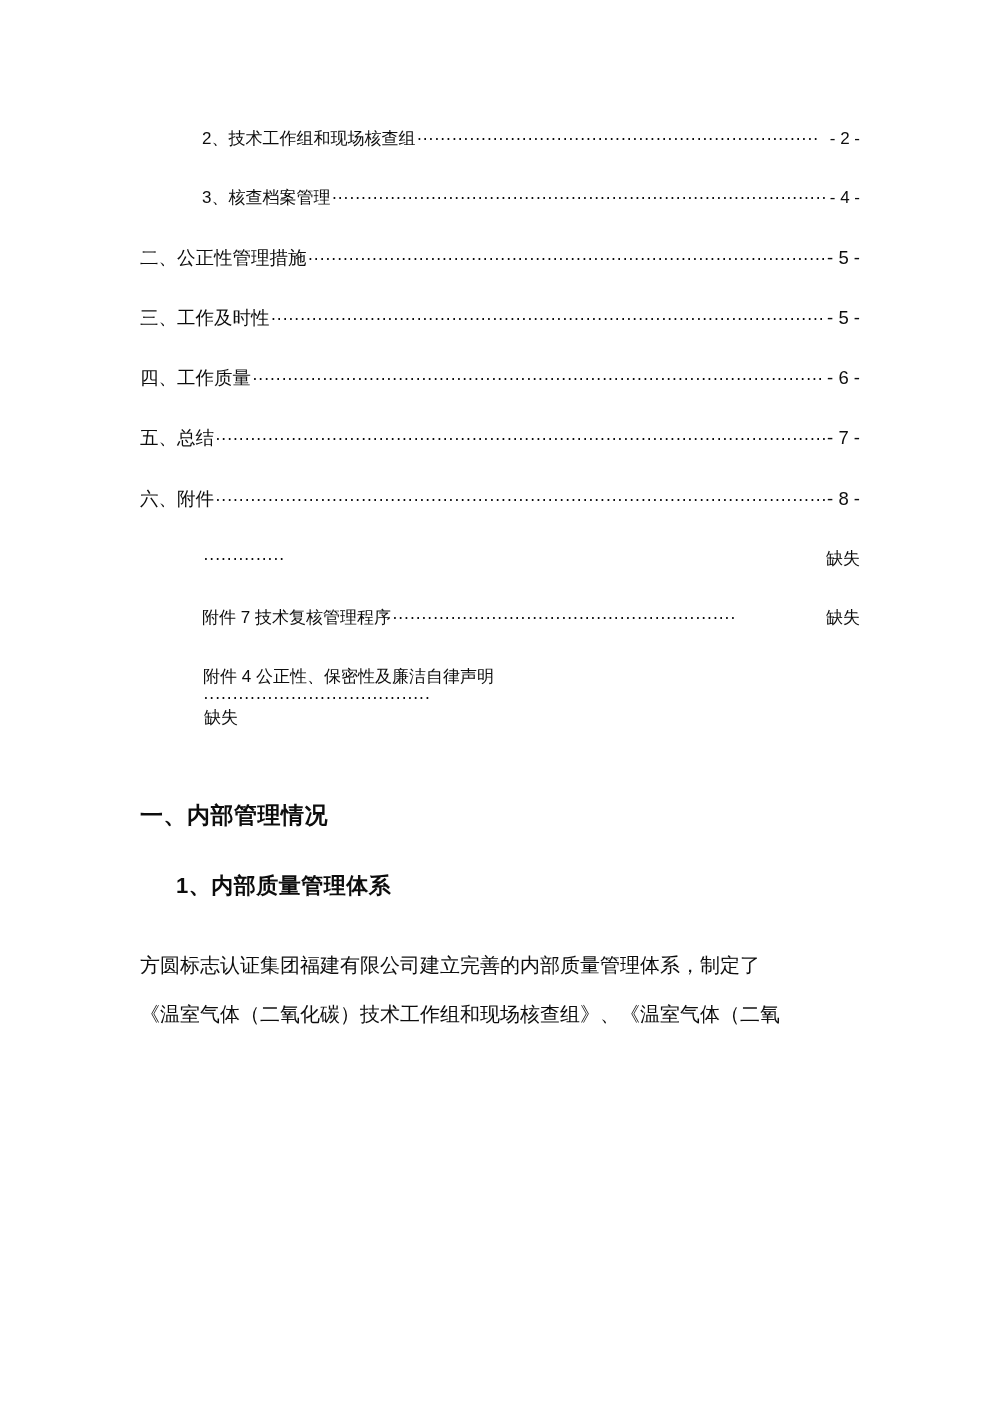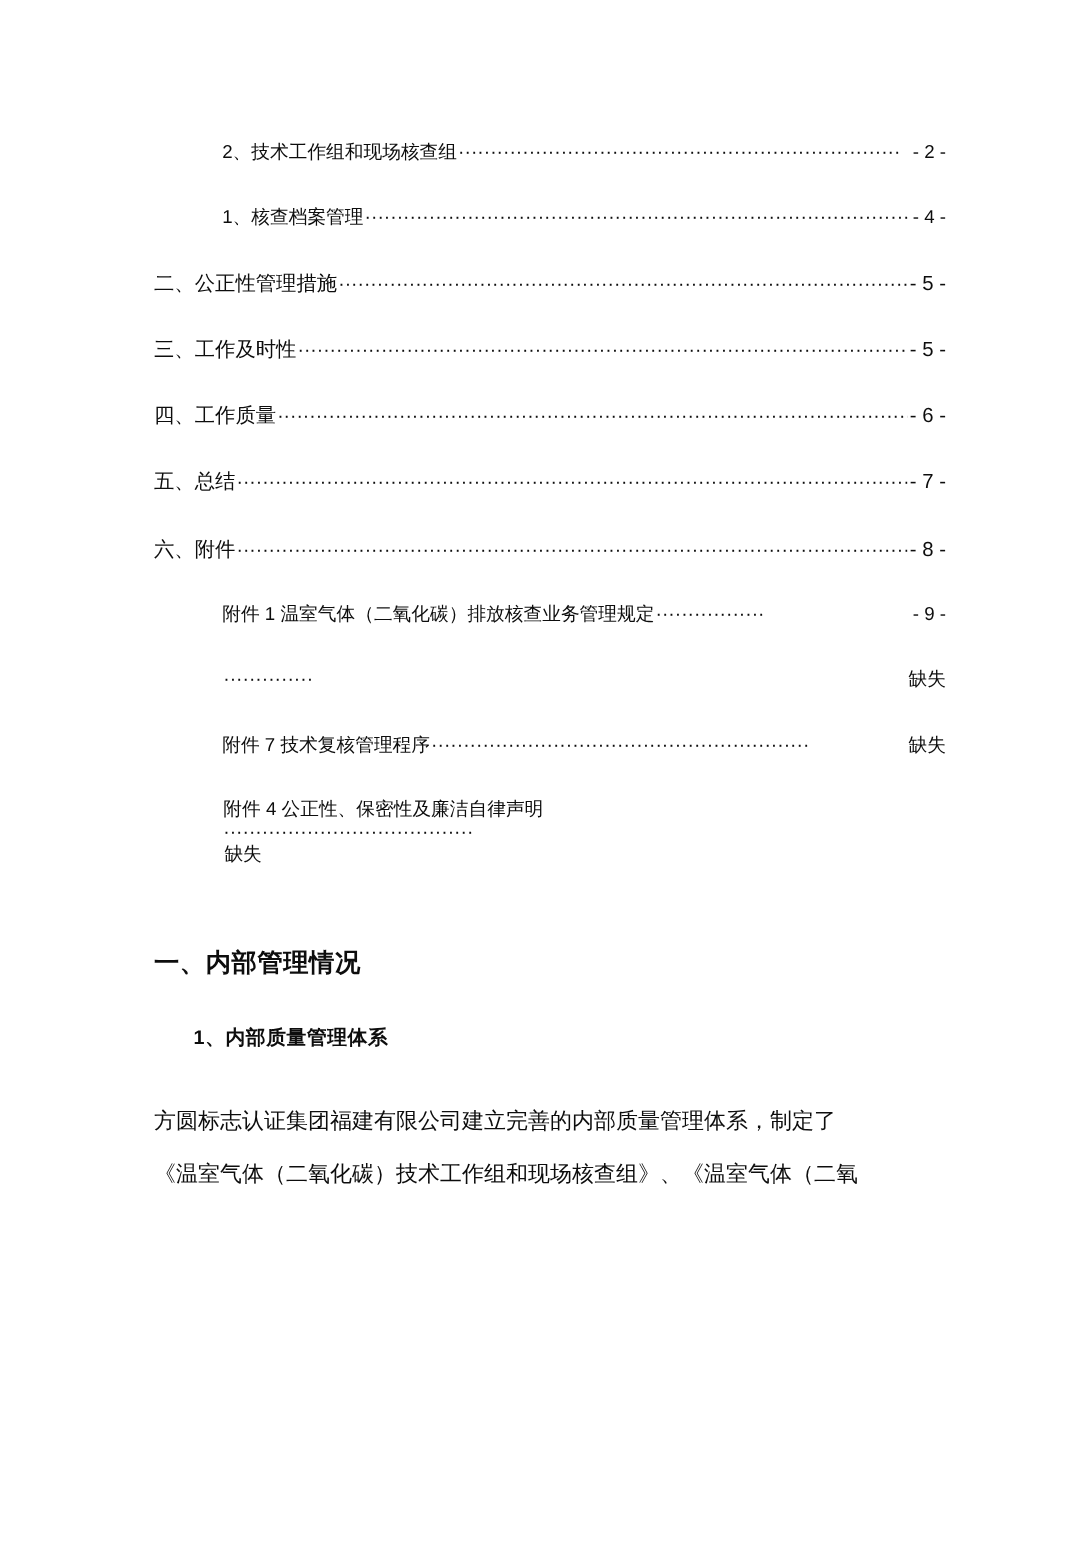--- a/index.html
+++ b/index.html
@@ -74,21 +74,21 @@
     flex-direction: column;
   }
   .body-heading {
     font-size: 23px;
     font-weight: bold;
     color: #0d0d0d;
     margin-bottom: 40px;
     letter-spacing: 0.5px;
   }
   .body-sub {
-    font-size: 18px;
+    font-size: 22px;
     font-weight: bold;
     color: #0d0d0d;
     margin-left: 36px;
     margin-bottom: 40px;
     letter-spacing: 0.5px;
   }
   .body-par {
     font-size: 20px;
     color: #0d0d0d;
     line-height: 2.45;
@@ -102,21 +102,21 @@
 <div class="page">
   <div class="content">
 
     <div class="toc-line lvl-2">
       <span class="label">2、技术工作组和现场核查组</span>
       <span class="leader">·····································································</span>
       <span class="pageno">- 2 -</span>
     </div>
 
     <div class="toc-line lvl-2">
-      <span class="label">1、核查档案管理</span>
+      <span class="label">3、核查档案管理</span>
       <span class="leader">·····························································································</span>
       <span class="pageno">- 4 -</span>
     </div>
 
     <div class="toc-line lvl-1">
       <span class="label">二、公正性管理措施</span>
       <span class="leader">······························································································</span>
       <span class="pageno">- 5 -</span>
     </div>
 
@@ -137,25 +137,20 @@
       <span class="leader">······························································································································</span>
       <span class="pageno">- 7 -</span>
     </div>
 
     <div class="toc-line lvl-1">
       <span class="label">六、附件</span>
       <span class="leader">······························································································································</span>
       <span class="pageno">- 8 -</span>
     </div>
 
-    <div class="toc-line lvl-app">
-      <span class="label">附件 1 温室气体（二氧化碳）排放核查业务管理规定</span>
-      <span class="leader">·················</span>
-      <span class="pageno">- 9 -</span>
-    </div>
 
     <div class="toc-line lvl-app">
       <span class="leader">··············</span>
       <span class="pageno">缺失</span>
     </div>
 
     <div class="toc-line lvl-app">
       <span class="label">附件 7 技术复核管理程序</span>
       <span class="leader">···························································</span>
       <span class="pageno">缺失</span>

